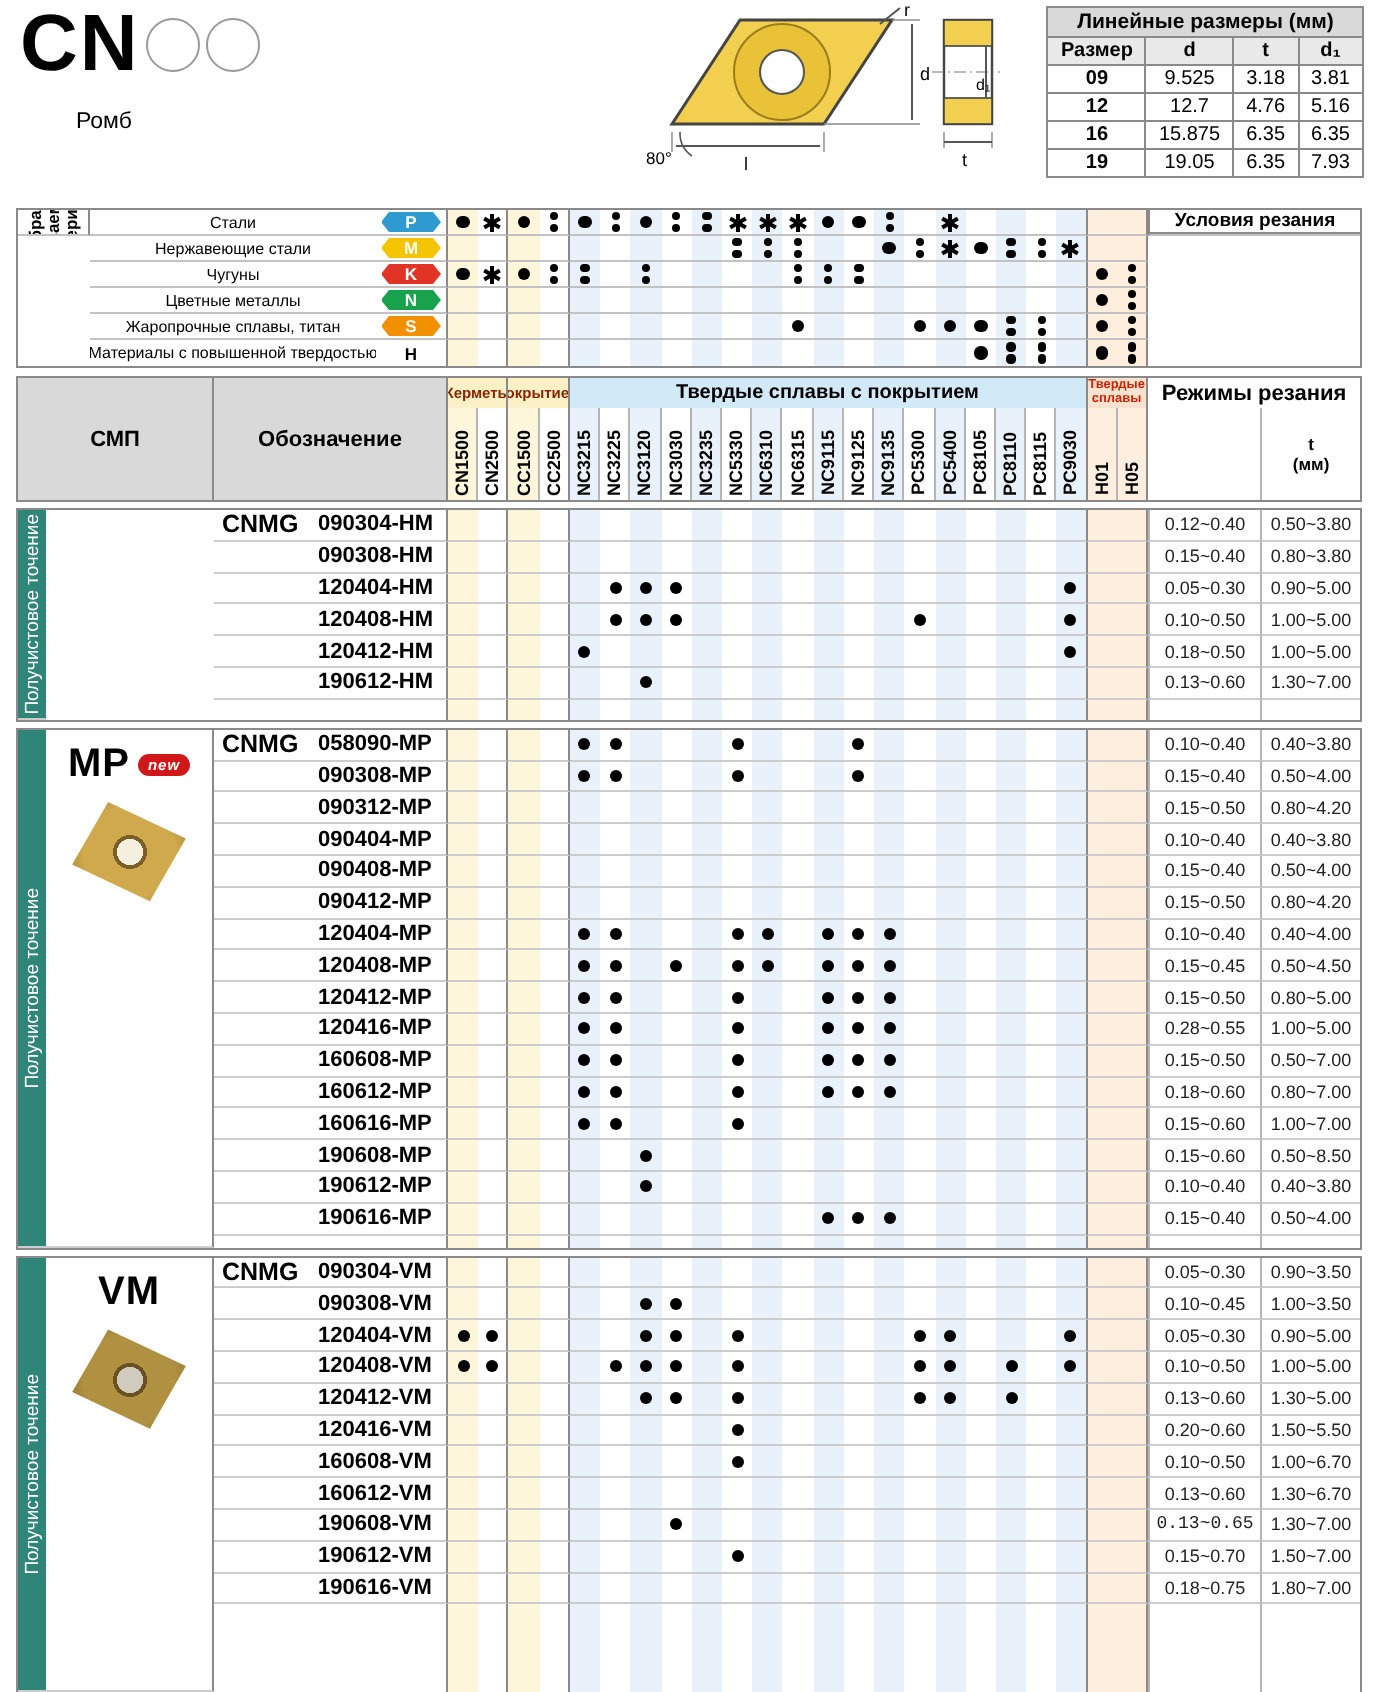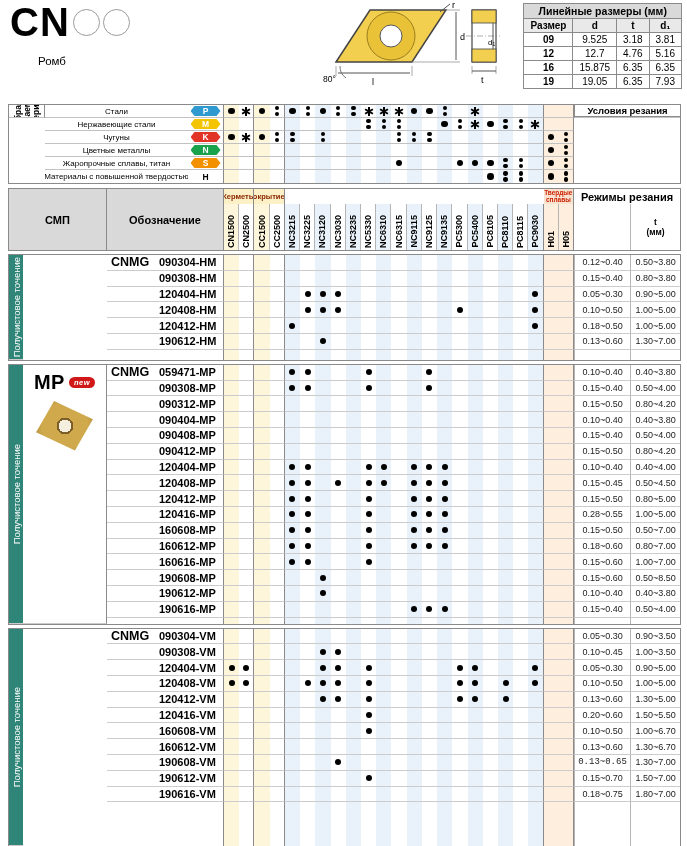--- a/index.html
+++ b/index.html
@@ -551,20 +551,21 @@
         <div class="legend-items"></div>
       </div>
     </div>
 
   <div class="mainwrap">
     <div class="mgrid" id="main-header">
         <div class="cell h-desig">Обозначение</div>
         <div class="cell h-smp">СМП</div>
         <div class="cell g-yellow bR" style="grid-area: 1 / 5 / auto / span 2;">Керметы</div>
         <div class="cell g-yellow bR" style="grid-area: 1 / 7 / auto / span 2;">покрытием</div>
+        <div class="cell g-blue bR" style="grid-area: 1 / 9 / auto / span 17;">Твердые сплавы с покрытием</div>
         <div class="cell g-red bR" style="grid-area: 1 / 26 / auto / span 2;">Твердые
 сплавы</div>
         <div class="cell g-modes" style="grid-area: 1 / 28 / auto / span 2;">Режимы резания</div>
         <div class="cell grade-cell cy" style="grid-area: 2 / 5;">
           <span>CN1500</span>
         </div>
         <div class="cell grade-cell cw bR" style="grid-area: 2 / 6;">
           <span>CN2500</span>
         </div>
         <div class="cell grade-cell cy" style="grid-area: 2 / 7;">
@@ -859,21 +860,21 @@
           <div class="cell sec-img" style="grid-row: 1 / span 17;">
             <div class="sec-label">
               <div>MP</div>
               <div class="new-badge">new</div>
             </div>
             <div class="insert">
               <div class="ins-shape ins-mp"></div>
             </div>
           </div>
           <div class="cell c-cnmg" style="grid-area: 1 / 3;">CNMG</div>
-          <div class="cell c-desig" style="grid-area: 1 / 4;">059471-MP</div>
+          <div class="cell c-desig" style="grid-area: 1 / 4;">058090-MP</div>
           <div class="cell cy" style="grid-area: 1 / 5;"></div>
           <div class="cell cw bR" style="grid-area: 1 / 6;"></div>
           <div class="cell cy" style="grid-area: 1 / 7;"></div>
           <div class="cell cw bR" style="grid-area: 1 / 8;"></div>
           <div class="cell cb" style="grid-area: 1 / 9;">
             <div class="pdot"></div>
           </div>
           <div class="cell cw" style="grid-area: 1 / 10;">
             <div class="pdot"></div>
           </div>
@@ -1432,20 +1433,28 @@
           <div class="cell sp cb bR" style="grid-area: 17 / 25;"></div>
           <div class="cell sp cp" style="grid-area: 17 / 26;"></div>
           <div class="cell sp cp bR" style="grid-area: 17 / 27;"></div>
           <div class="cell sp sepL" style="grid-area: 17 / 28;"></div>
           <div class="cell sp sepL" style="grid-area: 17 / 29;"></div>
         </div>
         <div class="mgrid section" style="grid-template-rows: repeat(11, 15.8px) 44px;">
           <div class="cell sec-bar" style="grid-row: 1 / span 12;">
             <span>Получистовое точение</span>
           </div>
+          <div class="cell sec-img" style="grid-row: 1 / span 12;">
+            <div class="sec-label">
+              <div>VM</div>
+            </div>
+            <div class="insert">
+              <div class="ins-shape ins-vm"></div>
+            </div>
+          </div>
           <div class="cell c-cnmg" style="grid-area: 1 / 3;">CNMG</div>
           <div class="cell c-desig" style="grid-area: 1 / 4;">090304-VM</div>
           <div class="cell cy" style="grid-area: 1 / 5;"></div>
           <div class="cell cw bR" style="grid-area: 1 / 6;"></div>
           <div class="cell cy" style="grid-area: 1 / 7;"></div>
           <div class="cell cw bR" style="grid-area: 1 / 8;"></div>
           <div class="cell cb" style="grid-area: 1 / 9;"></div>
           <div class="cell cw" style="grid-area: 1 / 10;"></div>
           <div class="cell cb" style="grid-area: 1 / 11;"></div>
           <div class="cell cw" style="grid-area: 1 / 12;"></div>

